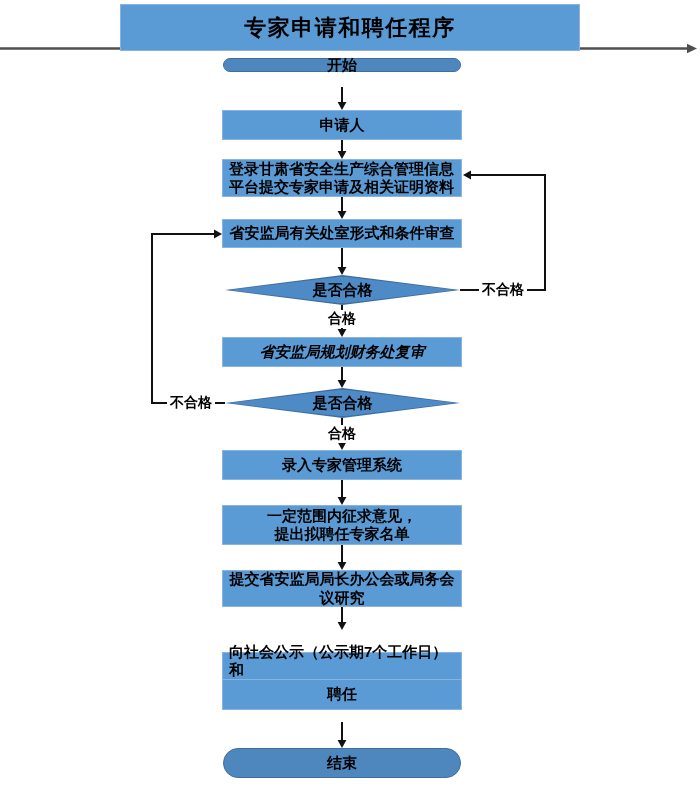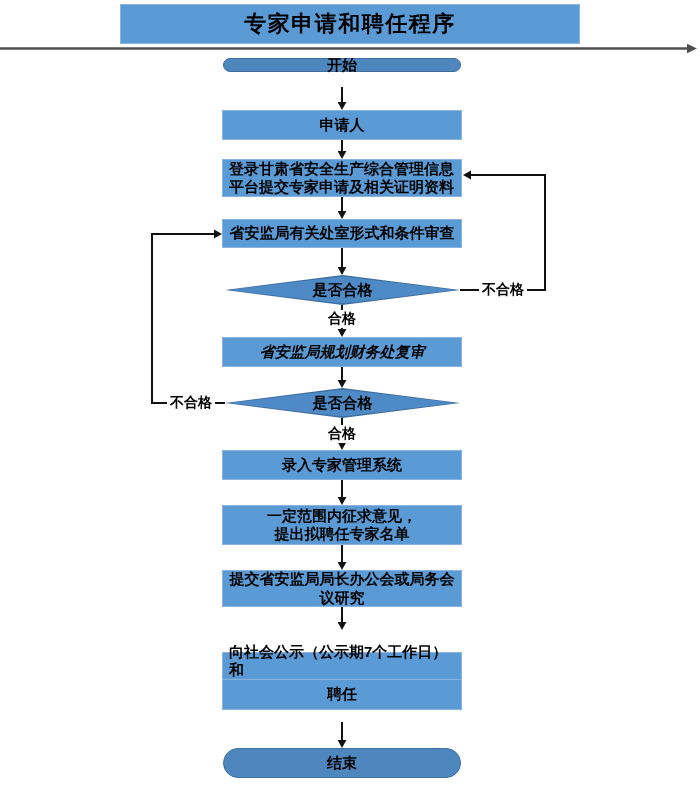--- a/index.html
+++ b/index.html
@@ -14,21 +14,21 @@
   }
   svg.overlay {
     position: absolute;
     left: 0; top: 0;
     width: 700px; height: 790px;
     z-index: 1;
   }
   .title-box {
     position: absolute;
     left: 120px; top: 4px;
-    width: 460px; height: 40px;
+    width: 460px; height: 47px;
     background: #5B9BD5;
     border: 1px solid #8AB4DE;
     box-sizing: border-box;
     display: flex; align-items: center; justify-content: center;
     font-size: 22px; font-weight: bold; letter-spacing: 1.5px;
     z-index: 2;
   }
   .node {
     position: absolute;
     box-sizing: border-box;

